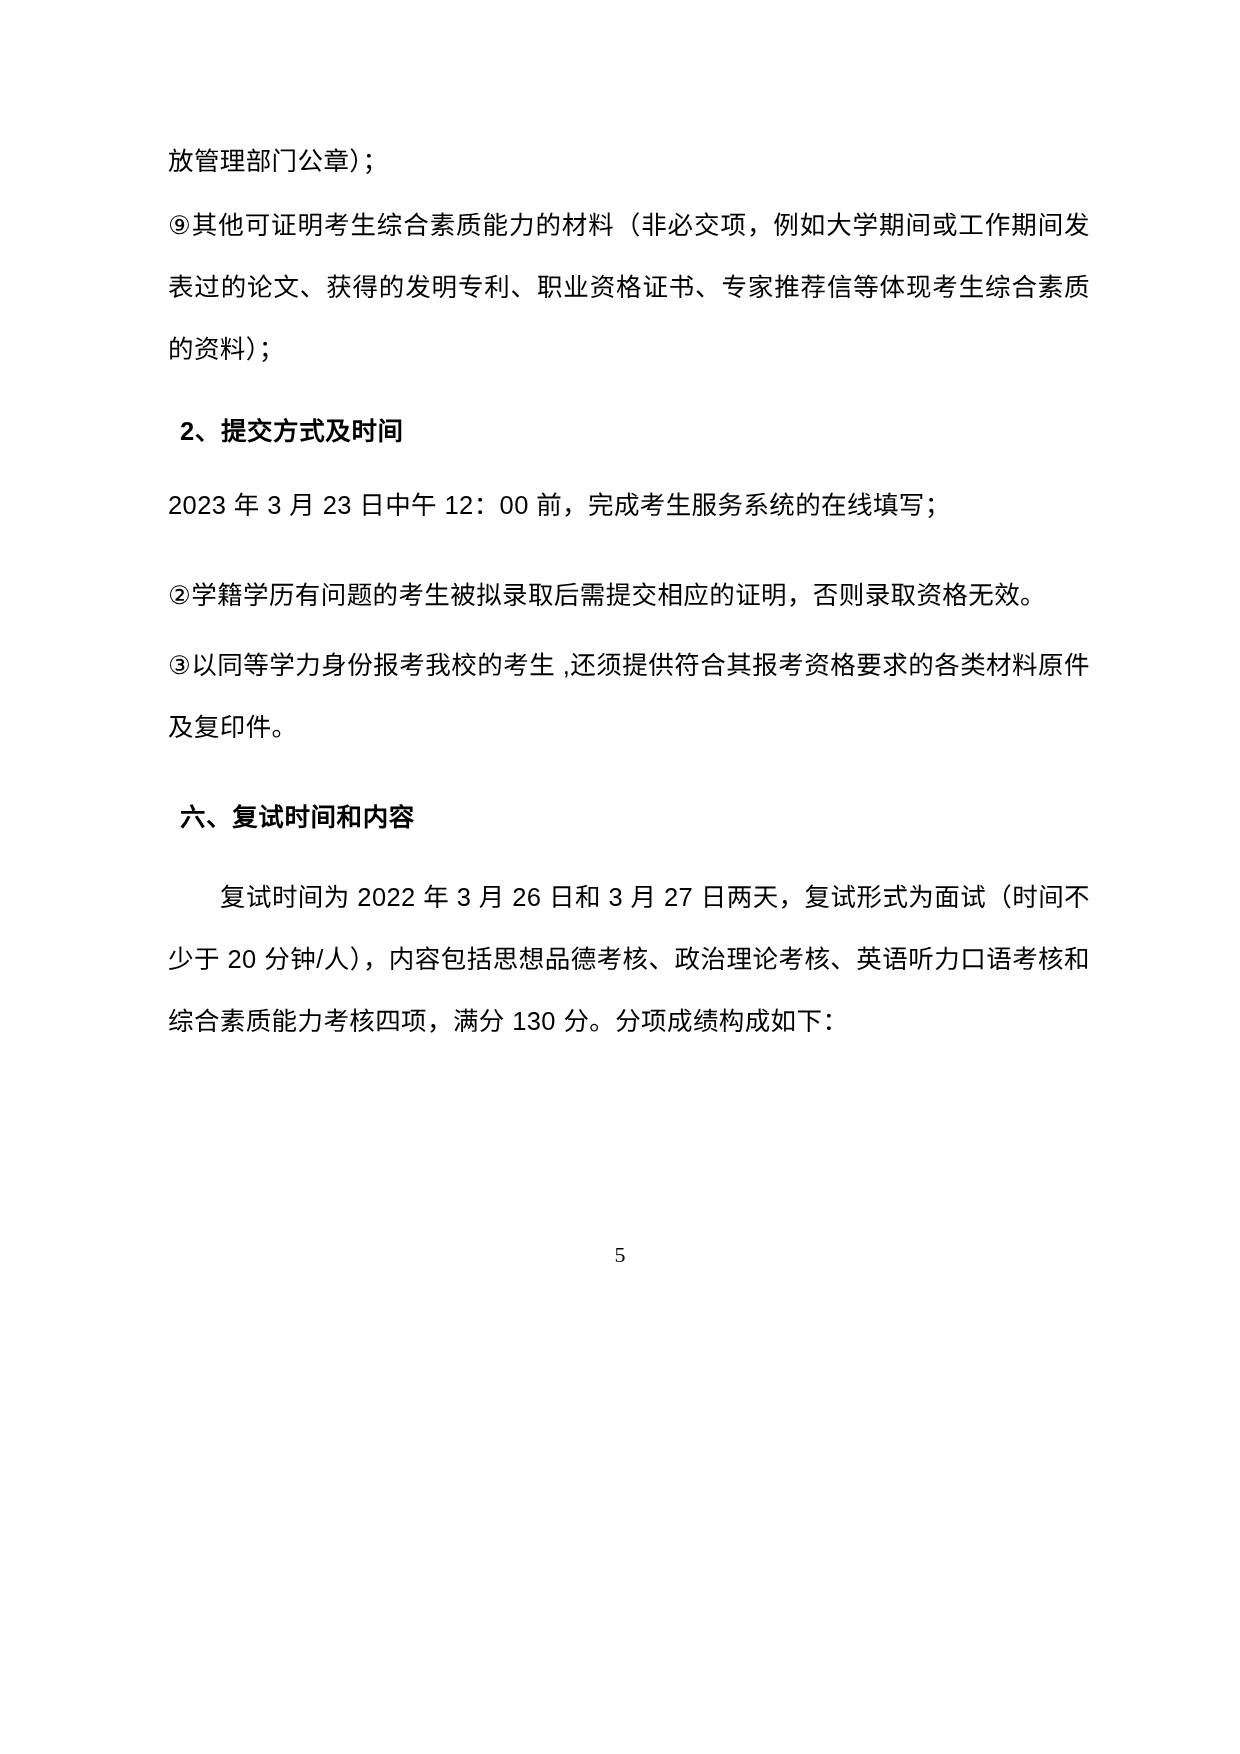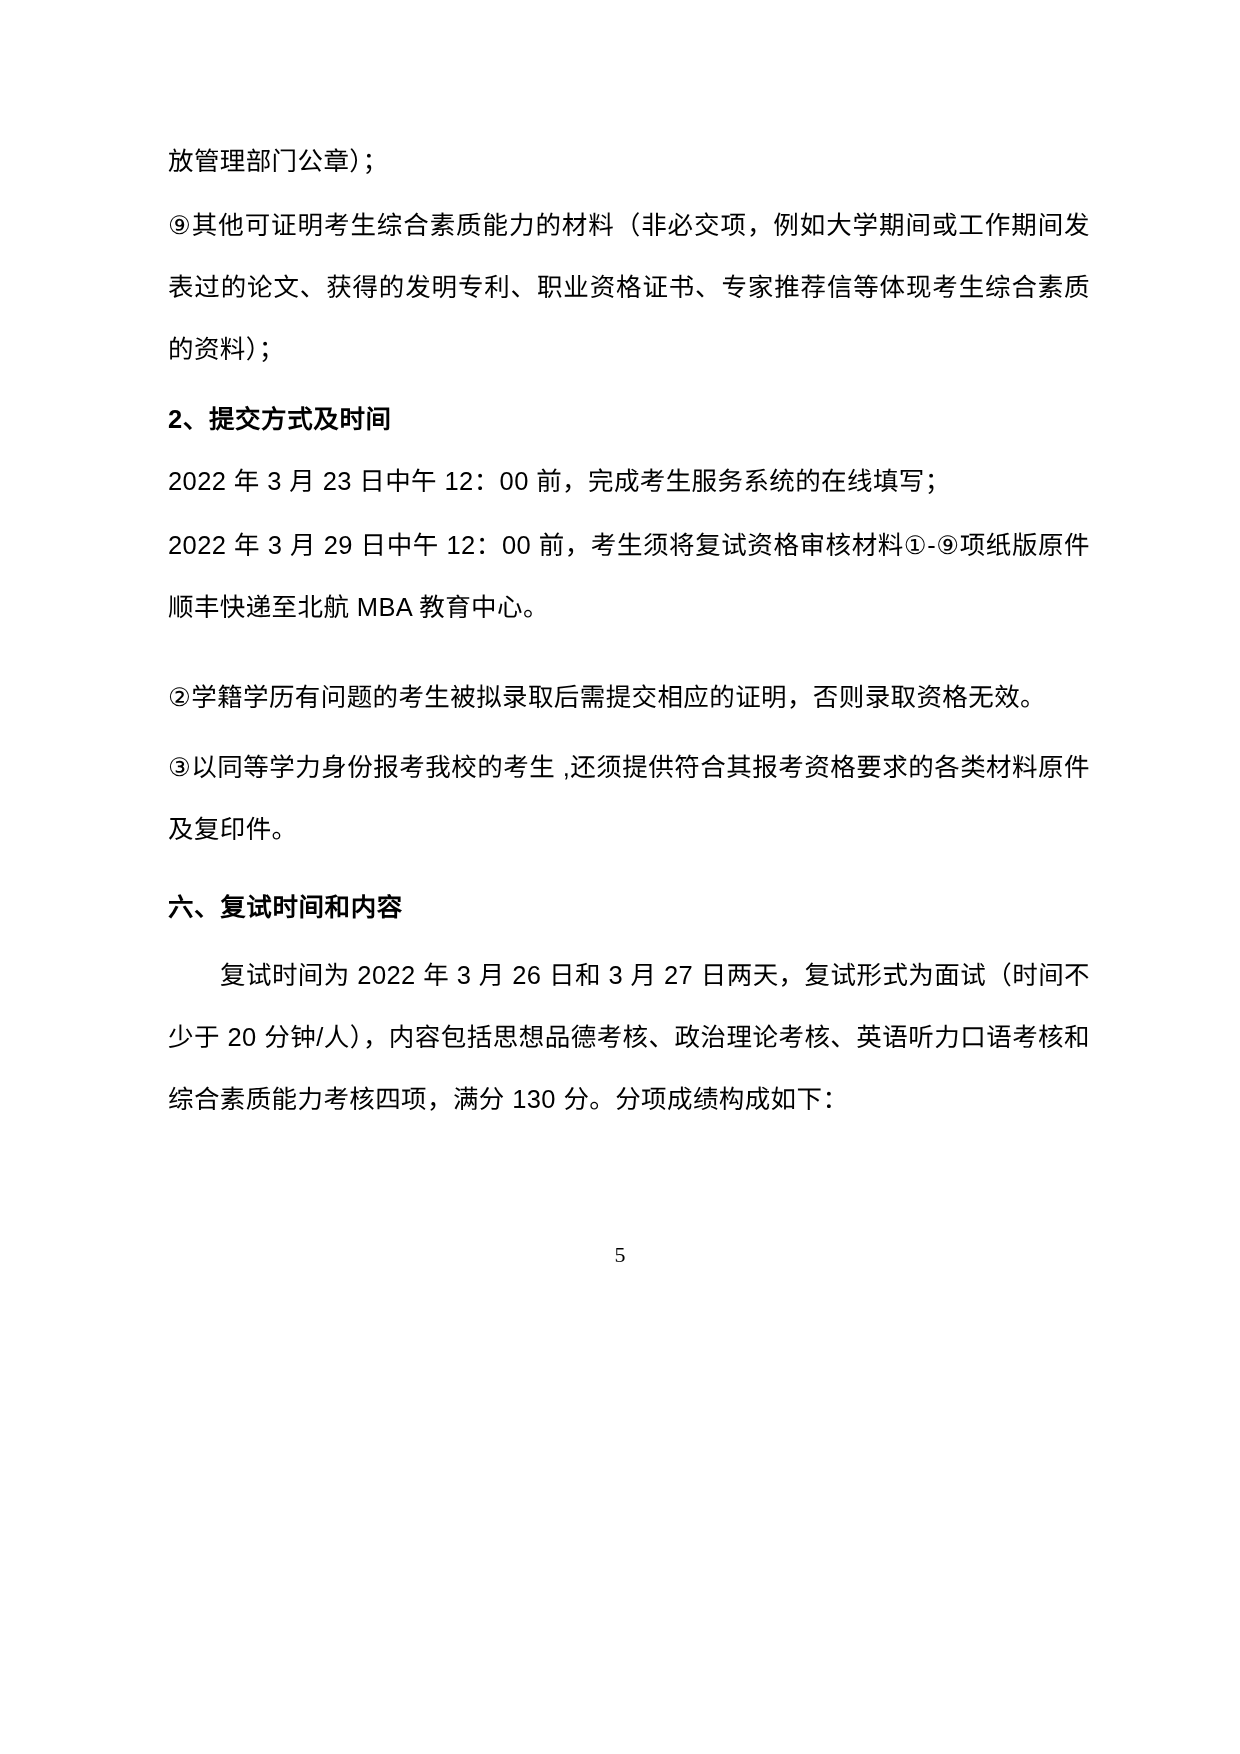--- a/index.html
+++ b/index.html
@@ -32,21 +32,21 @@
     margin: 0;
     font-weight: 500;
   }
   .para {
     margin: 0 0 2px 0;
   }
   .heading {
     font-size: 25.5px;
     line-height: 62px;
     font-weight: bold;
-    margin: 0;
+    margin: 12px;
     letter-spacing: 0.6px;
   }
   .gap-sm { height: 6px; }
   .gap-md { height: 14px; }
   .indent { text-indent: 52px; }
   .page-number {
     position: absolute;
     left: 0;
     right: 0;
     bottom: 120px;
@@ -62,23 +62,22 @@
 <div class="page">
 
   <p class="body-text para">放管理部门公章）；</p>
 
   <p class="body-text para">⑨其他可证明考生综合素质能力的材料（非必交项，例如大学期间或工作期间发表过的论文、获得的发明专利、职业资格证书、专家推荐信等体现考生综合素质的资料）；</p>
 
   <div class="gap-sm"></div>
 
   <p class="heading">2、提交方式及时间</p>
 
-  <p class="body-text para">2022 年 3 月 23 日中午 12：00 前，完成考生服务系统的在线填写；</p>
+  <p class="body-text para">2023 年 3 月 23 日中午 12：00 前，完成考生服务系统的在线填写；</p>
 
-  <p class="body-text para">2022 年 3 月 29 日中午 12：00 前，考生须将复试资格审核材料①-⑨项纸版原件顺丰快递至北航 MBA 教育中心。</p>
 
   <div class="gap-md"></div>
 
 
   <div class="gap-sm"></div>
 
 
   <div class="gap-sm"></div>
 
   <p class="body-text para">②学籍学历有问题的考生被拟录取后需提交相应的证明，否则录取资格无效。</p>

